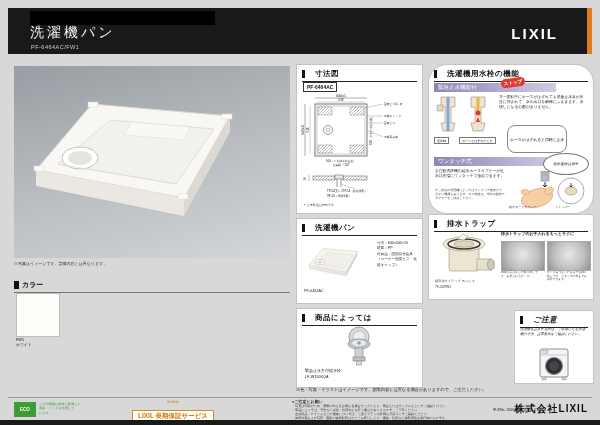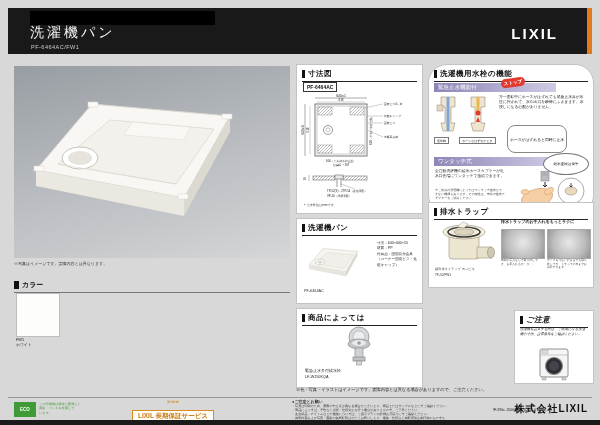--- a/index.html
+++ b/index.html
@@ -19,29 +19,29 @@
   #photo-cap{left:14px;top:261px;font-size:4px;color:#333;}
   
   .sec-head{display:flex;align-items:center;gap:3px;border-bottom:1px solid #777;padding-bottom:2px;}
   .sec-head .sq{width:5px;height:8px;background:#111;}
   .sec-head .tx{font-size:7px;font-weight:bold;}
   #color-head{left:14px;top:280px;width:276px;}
   #swatch{left:16px;top:293px;width:42px;height:42px;background:#fdfdfa;border:1px solid #bdbdbd;}
   #swatch-cap{left:16px;top:338px;font-size:3.8px;color:#222;line-height:1.35;}
   
   .panel{background:#fff;border:1px solid #c3c3c3;}
-  .ptitle{position:absolute;left:5px;top:4px;right:5px;display:flex;align-items:center;gap:3px;
+  .ptitle{position:absolute;left:5px;top:4px;right:5px;display:flex;align-items:center;gap:10px;
           border-bottom:1.5px solid #222;padding-bottom:2px;}
   .ptitle .bar{width:3px;height:8px;background:#111;}
   .ptitle .tx{font-size:7.5px;font-weight:bold;letter-spacing:.5px;}
   #p-dim{left:296px;top:64px;width:125px;height:148px;}
   #p-pan{left:296px;top:218px;width:125px;height:84px;}
   #p-faucet{left:296px;top:308px;width:125px;height:78px;}
   #p-func{left:428px;top:64px;width:164px;height:148px;border-radius:19px;}
-  #p-trap{left:428px;top:202px;width:164px;height:84px;}
+  #p-trap{left:428px;top:214px;width:164px;height:84px;}
   #p-pos{left:428px;top:310px;width:78px;height:72px;}
   #p-caution{left:514px;top:310px;width:78px;height:72px;font-style:italic;}
   .badge{position:absolute;left:6px;top:17px;border:1px solid #333;font-size:5px;font-weight:bold;
          padding:1px 3px;background:#fff;} .t3{font-size:3.2px;}
   .band{position:absolute;height:9px;line-height:9px;padding-left:4px;color:#fff;font-size:5.5px;
         background:linear-gradient(90deg,#8d86b8,#cfcbe4);width:118px;}
   .stopb{position:absolute;width:24px;height:9px;line-height:9px;text-align:center;background:#e23a2e;
          color:#fff;font-size:4.5px;font-weight:bold;border-radius:5px;transform:rotate(-8deg);}
   .lblbox{position:absolute;border:.5px solid #777;font-size:3px;padding:.5px 2px;background:#fff;}
   .bubble{position:absolute;background:#fff;border:1px solid #888;border-radius:8px;

